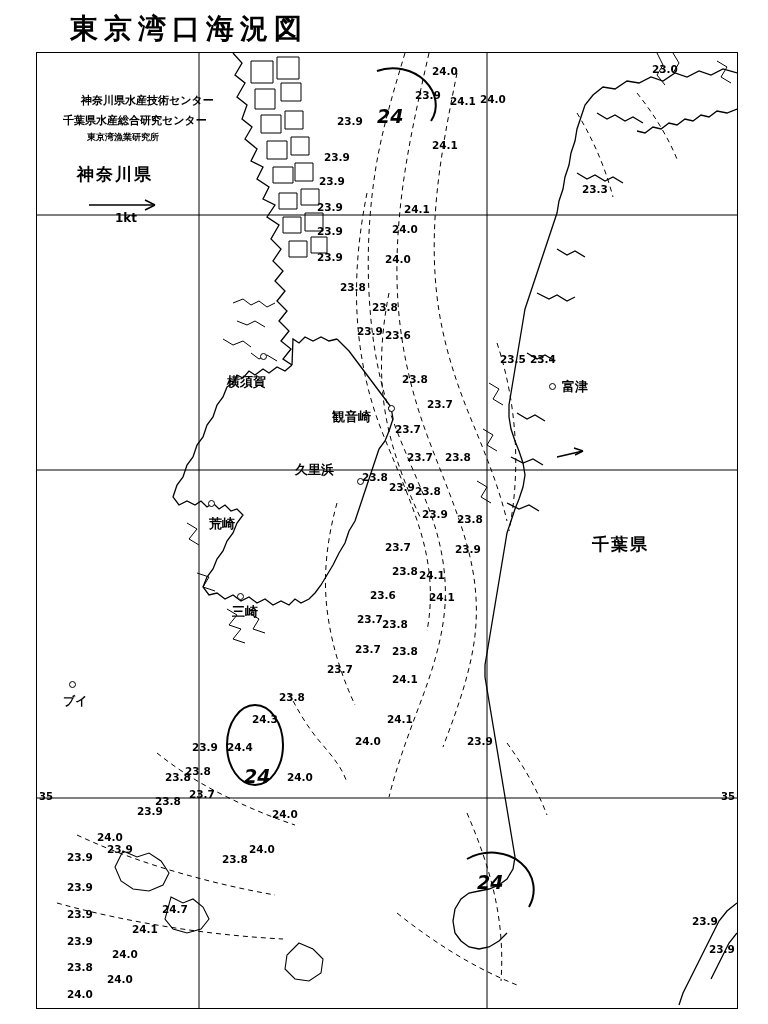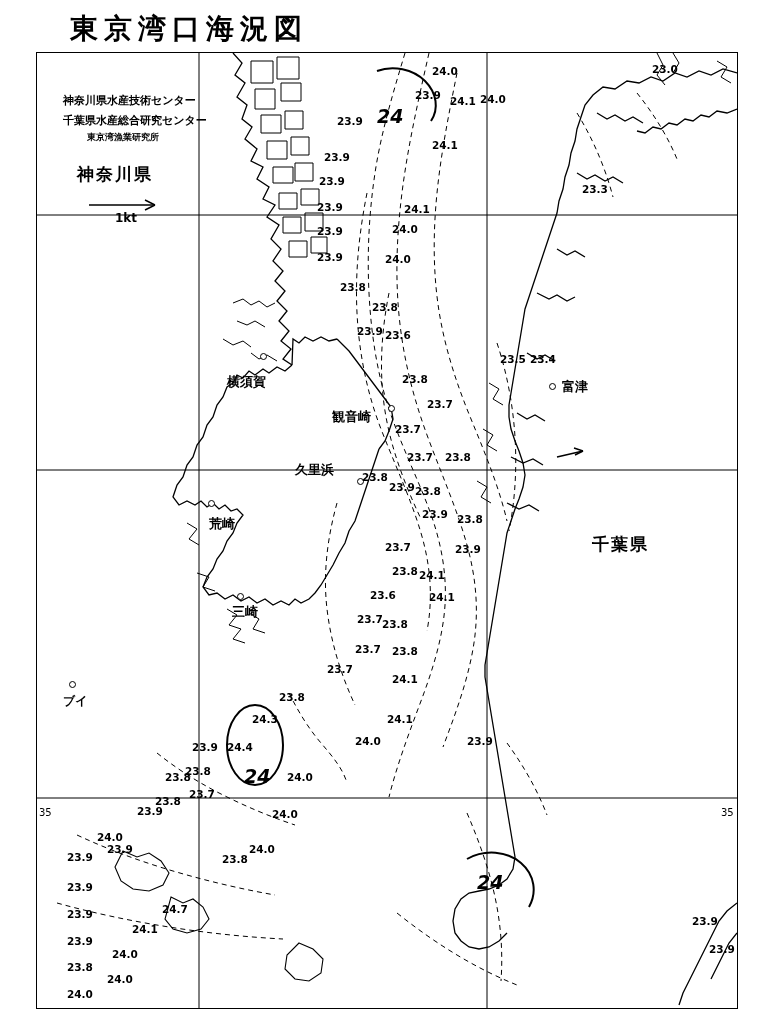--- a/index.html
+++ b/index.html
@@ -40,21 +40,21 @@
 
   
   .lbl{position:absolute;white-space:nowrap;font-family:"DejaVu Sans","Liberation Sans",sans-serif;}
   .credit{font-size:11px;font-weight:bold;line-height:15px;}
   .credit2{font-size:9px;font-weight:bold;}
   .pref{font-size:17px;font-weight:bold;letter-spacing:2px;}
   .place{font-size:13px;font-weight:bold;}
   .scale-label{font-size:12px;font-weight:bold;}
   .buoy{font-size:12px;font-weight:bold;}
   .big24{font-size:19px;font-weight:bold;font-style:italic;}
-  .lat{font-size:10px;font-weight:normal;margin-top:16px;}
+  .lat{font-size:10px;font-weight:bold;}
 
   .sst{
     position:absolute;font-size:10.5px;font-weight:bold;
     font-family:"DejaVu Sans","Liberation Sans",sans-serif;
     white-space:nowrap;
   }
 
   .dot{
     position:absolute;width:7px;height:7px;border:1.4px solid #000;border-radius:50%;
     background:#fff;box-sizing:border-box;
@@ -217,21 +217,21 @@
 
           <g stroke-width="1.4">
             <path d="M52 152 L118 152"></path>
             <path d="M118 152 L108 147 M118 152 L108 157"></path>
             <path d="M520 404 L546 398"></path>
             <path d="M546 398 L537 395 M546 398 L538 402"></path>
           </g>
         </g>
       </svg>
 
-      <div class="lbl credit" style="left:26px;top:40px;">神奈川県水産技術センター</div>
+      <div class="lbl credit" style="left:44px;top:40px;">神奈川県水産技術センター</div>
       <div class="lbl credit" style="left:26px;top:60px;">千葉県水産総合研究センター</div>
       <div class="lbl credit2" style="left:50px;top:78px;">東京湾漁業研究所</div>
 
       <div class="lbl pref" style="left:40px;top:110px;">神奈川県</div>
       <div class="lbl pref" style="left:555px;top:480px;">千葉県</div>
 
       <div class="lbl scale-label" style="left:78px;top:158px;text-align:center;">1kt</div>
 
       <div class="lbl place" style="left:190px;top:320px;">横須賀</div>
       <div class="dot" style="left:223px;top:300px;"></div>

